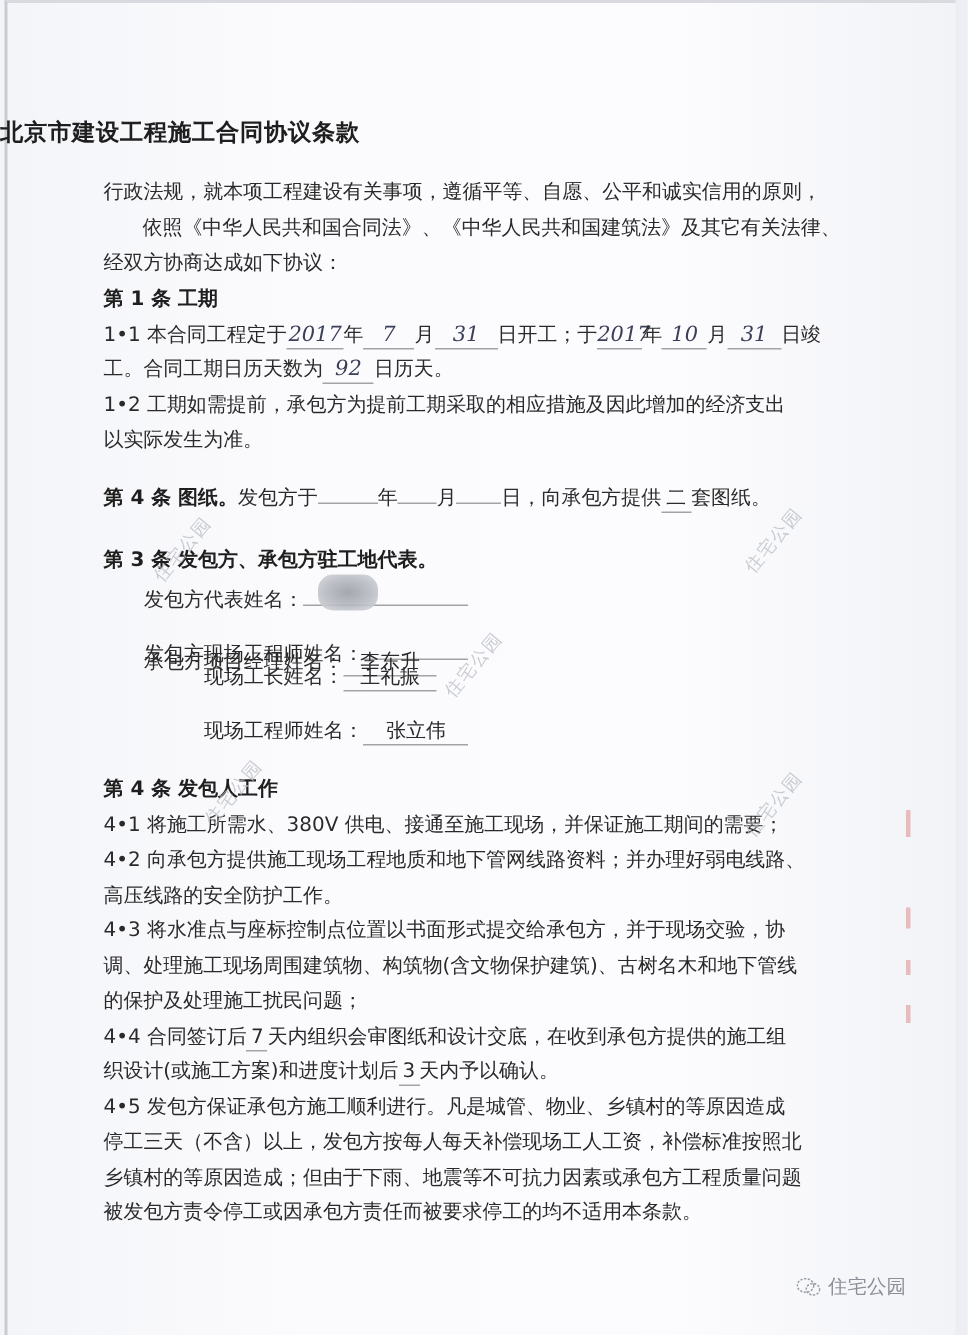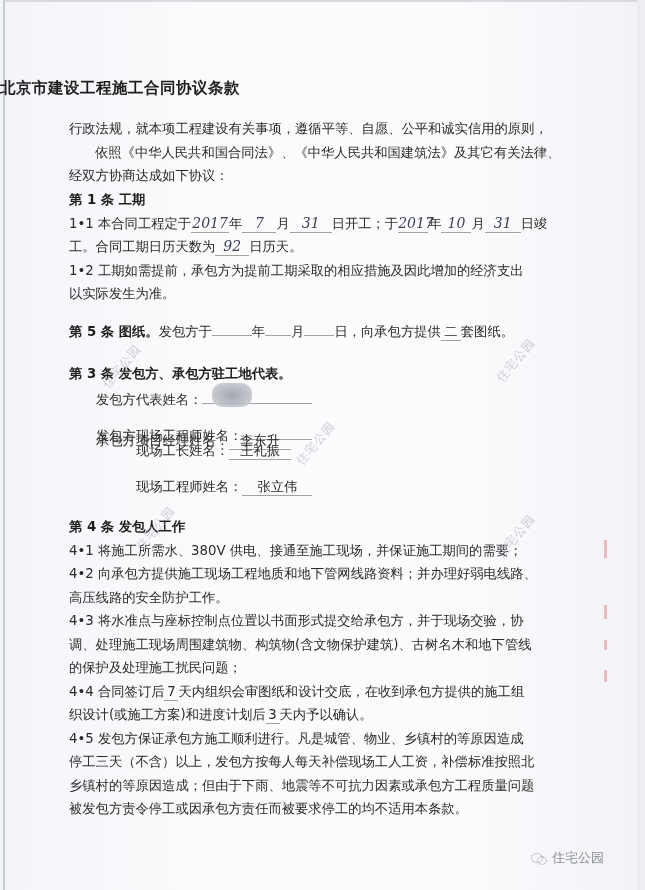--- a/index.html
+++ b/index.html
@@ -76,21 +76,21 @@
   </div>
   <div class="line">
     <span>工。合同工期日历天数为</span><span class="blank hand" style="width:34px;">92</span><span>日历天。</span>
   </div>
   <div class="line">1•2  工期如需提前，承包方为提前工期采取的相应措施及因此增加的经济支出</div>
   <div class="line">以实际发生为准。</div>
 </div>
 
 <div class="para" style="top:318px;">
   <div class="line">
-    <span class="heading">第 5 条  图纸。</span><span>发包方于</span><span class="blank" style="width:40px;"></span><span>年</span><span class="blank" style="width:26px;"></span><span>月</span><span class="blank" style="width:30px;"></span><span>日，向承包方提供</span><span class="blank" style="width:20px;">二</span><span>套图纸。</span>
+    <span class="heading">第 4 条  图纸。</span><span>发包方于</span><span class="blank" style="width:40px;"></span><span>年</span><span class="blank" style="width:26px;"></span><span>月</span><span class="blank" style="width:30px;"></span><span>日，向承包方提供</span><span class="blank" style="width:20px;">二</span><span>套图纸。</span>
   </div>
 </div>
 
 <div class="para" style="top:362px;">
   <div class="line heading">第 3 条  发包方、承包方驻工地代表。</div>
 </div>
 <div class="sig-row" style="left:96px; top:386px;">
   <span>发包方代表姓名：</span><span class="blank" style="width:110px;"></span>
 </div>
 <div class="censor"></div>

